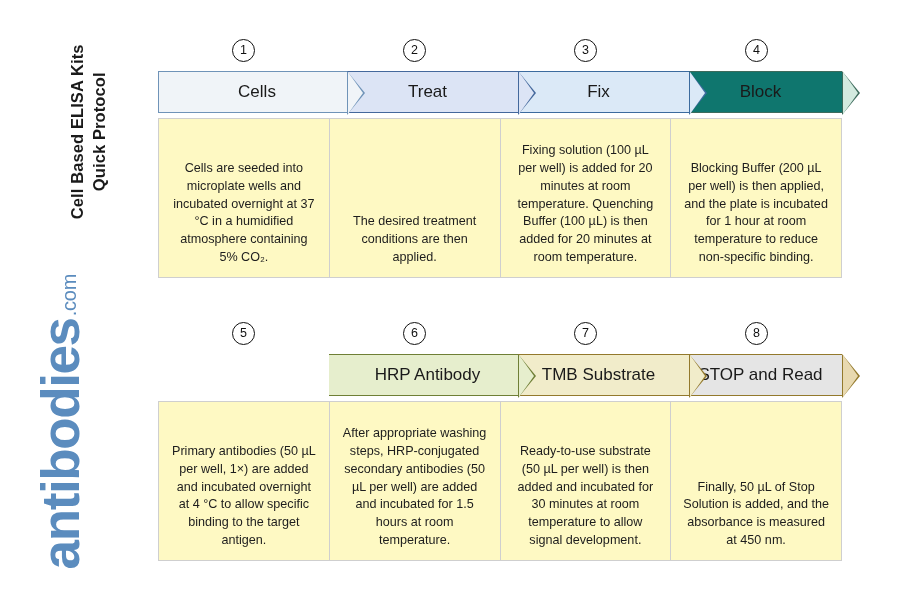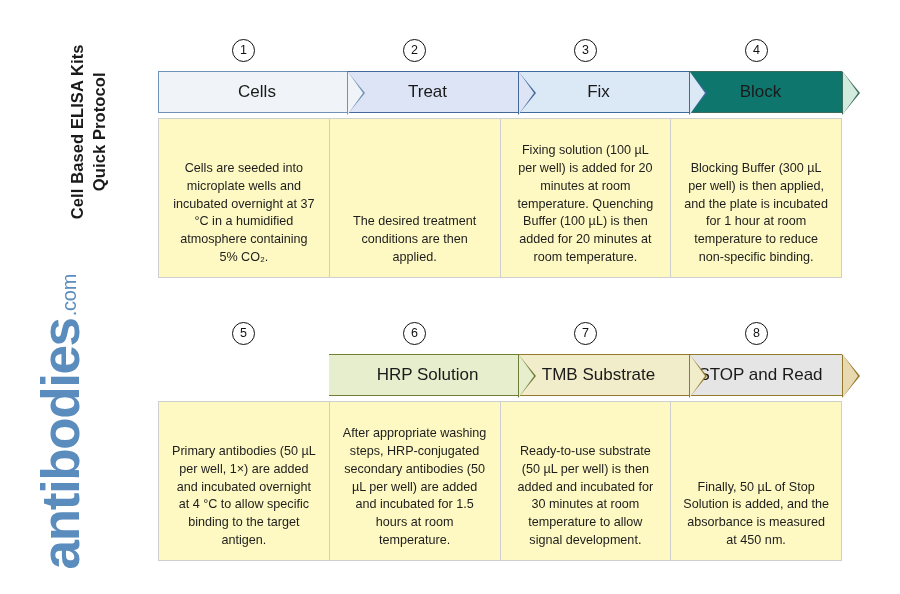--- a/index.html
+++ b/index.html
@@ -209,21 +209,21 @@
       <div class="panel">
         <div class="panel-text">Cells are seeded into microplate wells and incubated overnight at 37 °C in a humidified atmosphere containing 5% CO₂.</div>
       </div>
       <div class="panel">
         <div class="panel-text">The desired treatment conditions are then applied.</div>
       </div>
       <div class="panel">
         <div class="panel-text">Fixing solution (100 µL per well) is added for 20 minutes at room temperature. Quenching Buffer (100 µL) is then added for 20 minutes at room temperature.</div>
       </div>
       <div class="panel">
-        <div class="panel-text">Blocking Buffer (300 µL per well) is then applied, and the plate is incubated for 1 hour at room temperature to reduce non-specific binding.</div>
+        <div class="panel-text">Blocking Buffer (200 µL per well) is then applied, and the plate is incubated for 1 hour at room temperature to reduce non-specific binding.</div>
       </div>
     </div>
 </div>
 
 <div class="flow-row" id="row-2">
   <div class="num-strip">
       <div class="num-cell">
         <div class="num-circle">5</div>
       </div>
       <div class="num-cell">
@@ -233,21 +233,21 @@
         <div class="num-circle">7</div>
       </div>
       <div class="num-cell">
         <div class="num-circle">8</div>
       </div>
     </div>
   <div class="chev-strip">
       <div class="chev" style="left: 171px; width: 189px; z-index: 3; background: rgb(230, 238, 205); border-top: 1.4px solid rgb(111, 127, 54); border-bottom: 1.4px solid rgb(111, 127, 54);">
         <div style="position: absolute; right: -18px; top: -1.4px; width: 0px; height: 0px; border-top: 22.4px solid transparent; border-bottom: 22.4px solid transparent; border-left: 18px solid rgb(111, 127, 54);"></div>
         <div style="position: absolute; right: -16.4px; top: 0px; width: 0px; height: 0px; border-top: 21px solid transparent; border-bottom: 21px solid transparent; border-left: 15.6px solid rgb(230, 238, 205);"></div>
-        <div class="chev-label">HRP Solution</div>
+        <div class="chev-label">HRP Antibody</div>
       </div>
       <div class="chev" style="left: 342px; width: 189px; z-index: 2; background: rgb(241, 236, 202); border-top: 1.4px solid rgb(147, 121, 44); border-bottom: 1.4px solid rgb(147, 121, 44);">
         <div style="position: absolute; right: -18px; top: -1.4px; width: 0px; height: 0px; border-top: 22.4px solid transparent; border-bottom: 22.4px solid transparent; border-left: 18px solid rgb(147, 121, 44);"></div>
         <div style="position: absolute; right: -16.4px; top: 0px; width: 0px; height: 0px; border-top: 21px solid transparent; border-bottom: 21px solid transparent; border-left: 15.6px solid rgb(241, 236, 202);"></div>
         <div class="chev-label">TMB Substrate</div>
       </div>
       <div class="chev" style="left: 513px; width: 171px; z-index: 1; background: #e5e5e5; border-top: 1.4px solid rgb(147, 121, 44); border-bottom: 1.4px solid rgb(147, 121, 44);">
         <div style="position: absolute; right: -18px; top: -1.4px; width: 0px; height: 0px; border-top: 22.4px solid transparent; border-bottom: 22.4px solid transparent; border-left: 18px solid rgb(147, 121, 44);"></div>
         <div style="position: absolute; right: -16.4px; top: 0px; width: 0px; height: 0px; border-top: 21px solid transparent; border-bottom: 21px solid transparent; border-left: 15.6px solid rgb(232, 217, 176);"></div>
         <div class="chev-label">STOP and Read</div>

